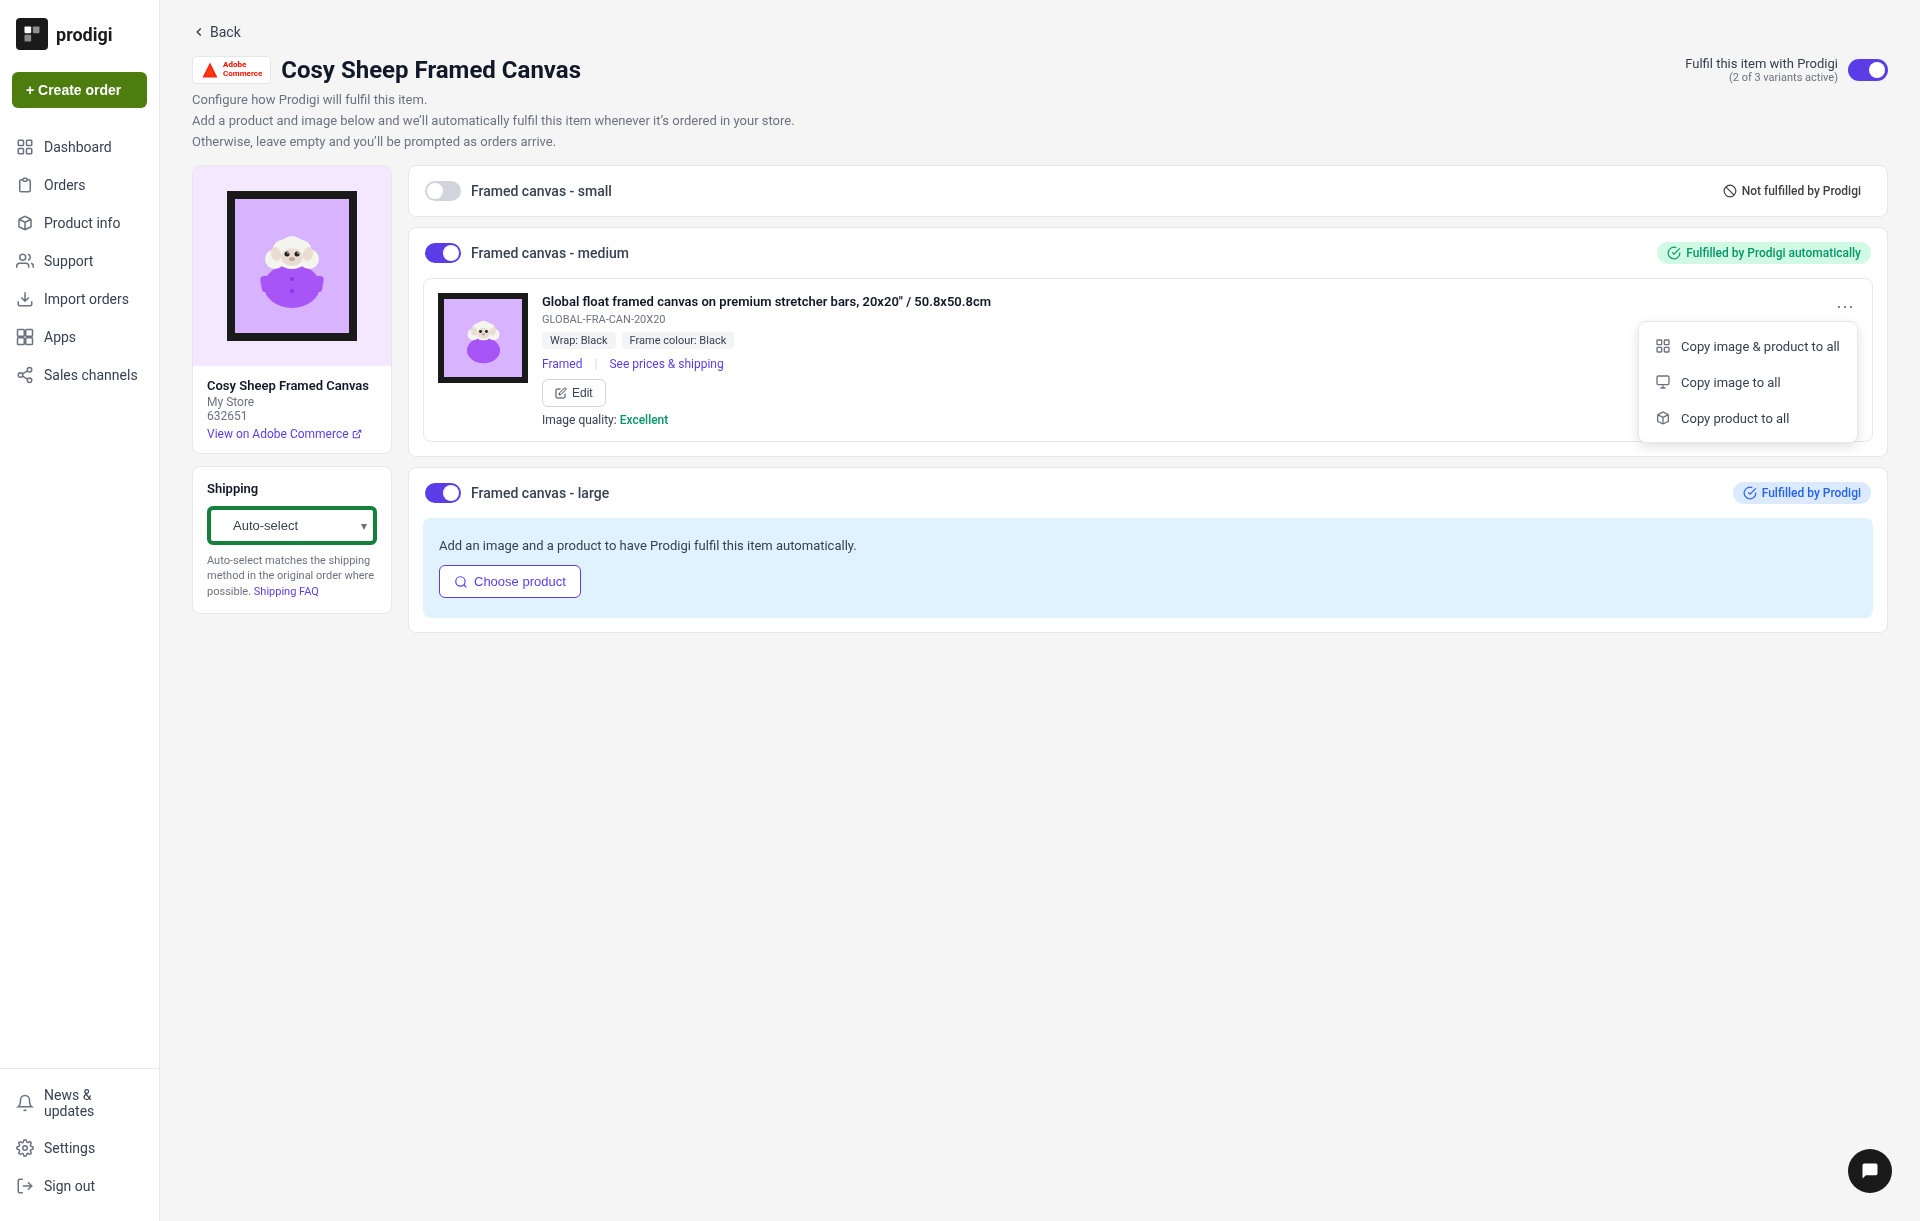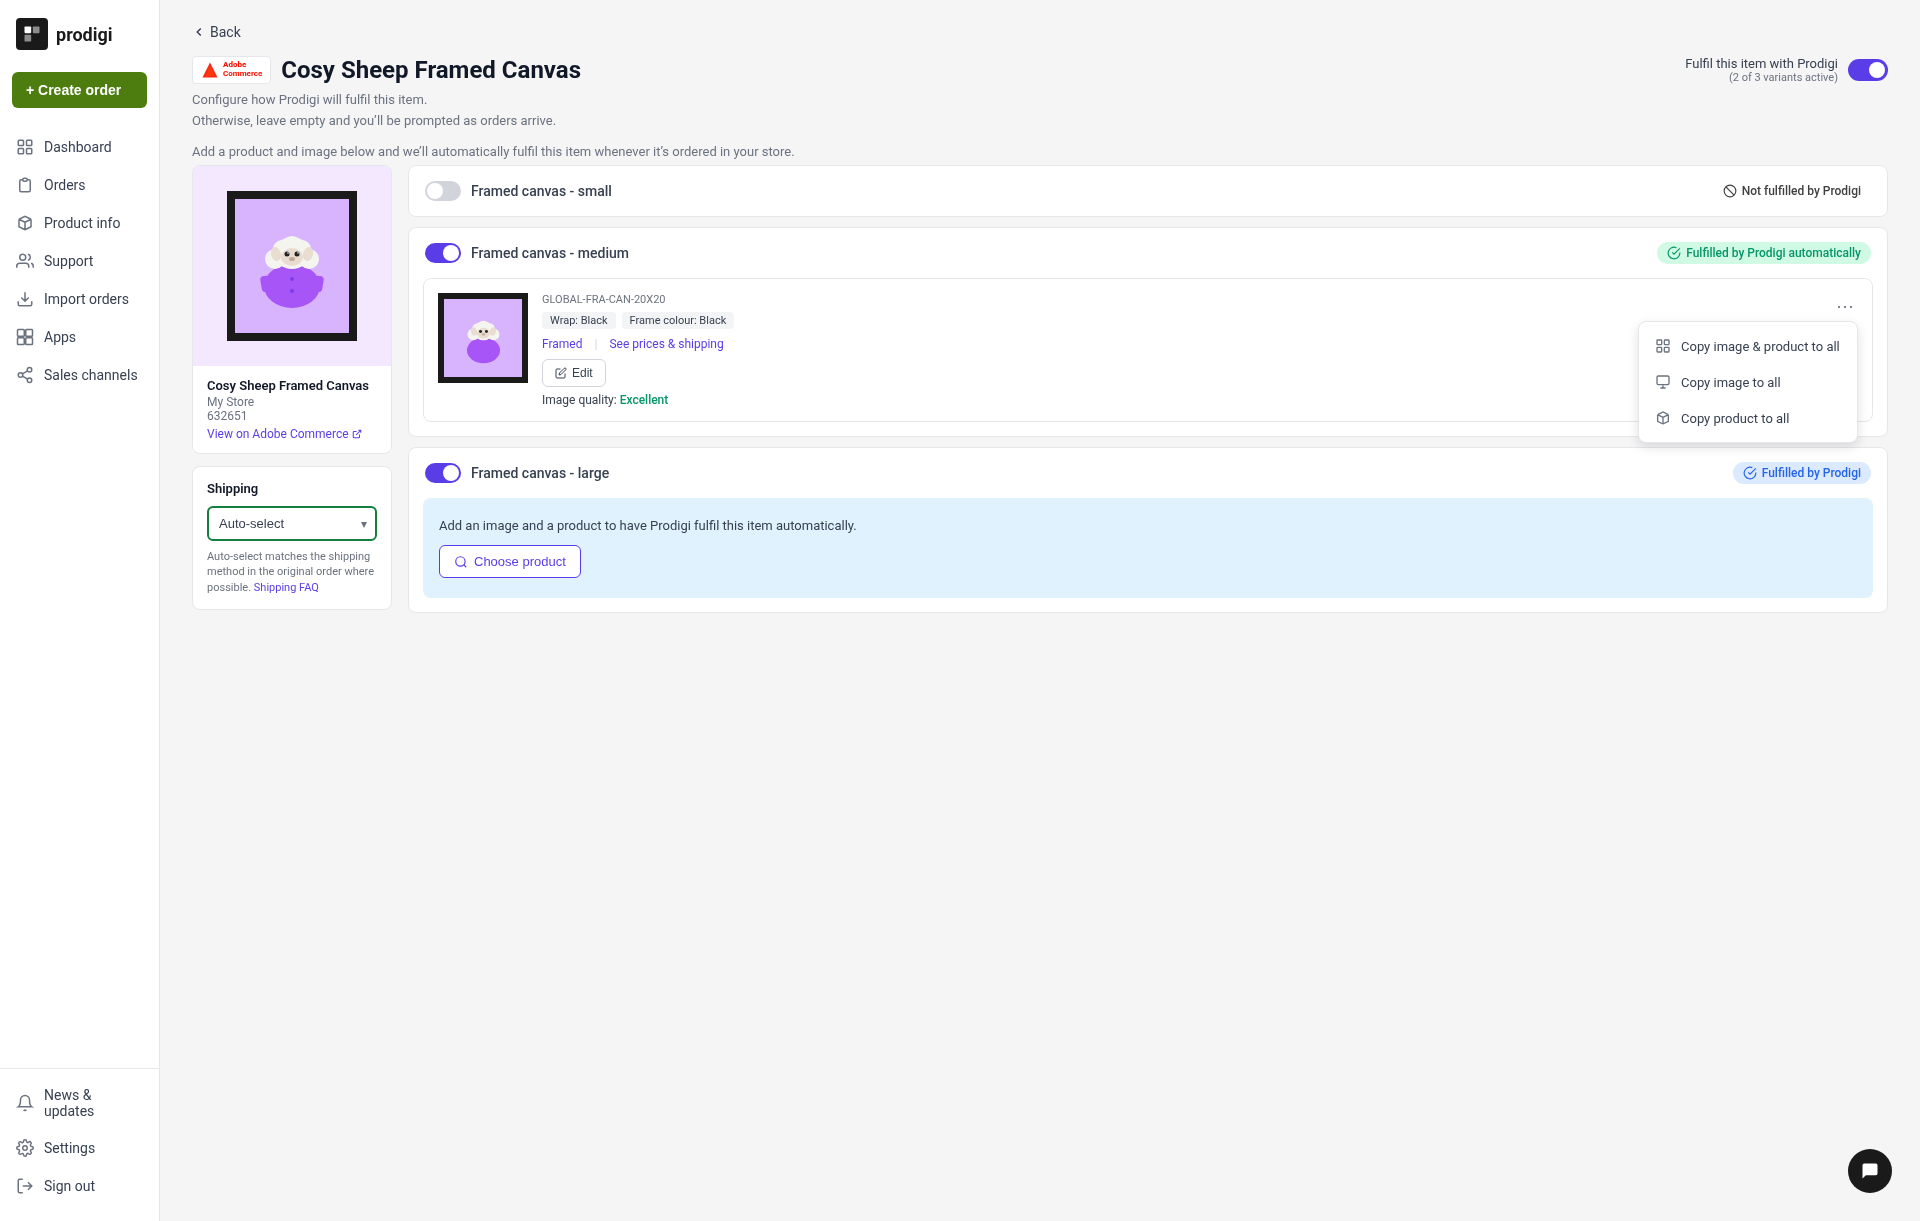--- a/index.html
+++ b/index.html
@@ -172,22 +172,22 @@
     
     .shipping-card {
       background: white;
       border-radius: 8px;
       border: 1px solid #e5e7eb;
       padding: 14px;
     }
     .shipping-title { font-size: 13px; font-weight: 600; color: #111827; margin-bottom: 10px; }
     .shipping-select {
       width: 100%;
-      padding: 8px 10px;
-      border: 2px solid #15803d;
+      padding: 8px 22px;
+      border: 4px solid #15803d;
       border-radius: 6px;
       font-size: 13px;
       color: #374151;
       background: white;
       appearance: none;
       cursor: pointer;
     }
     .select-wrapper { position: relative; }
     .select-wrapper::after {
       content: '▾';
@@ -519,22 +519,22 @@
         <div style="font-size:11px;color:#6b7280;text-align:right">(2 of 3 variants active)</div>
       </div>
       <div class="toggle-switch">
         <div class="toggle-track"></div>
         <div class="toggle-thumb"></div>
       </div>
     </div>
   </div>
 
   <p class="page-description">Configure how Prodigi will fulfil this item.</p>
+  <p class="page-description">Add a product and image below and we’ll automatically fulfil this item whenever it’s ordered in your store.</p>
   <p class="page-description" style="margin-bottom:16px">Otherwise, leave empty and you’ll be prompted as orders arrive.</p>
-  <p class="page-description">Add a product and image below and we’ll automatically fulfil this item whenever it’s ordered in your store.</p>
 
   <div class="content-layout">
 
     <div class="left-panel">
 
       <div class="product-card">
         <div class="product-image-container">
           <div class="product-image-frame">
             <div class="product-image-inner">
 
@@ -653,20 +653,21 @@
                 <ellipse cx="45" cy="46" rx="11" ry="9" fill="#e8ddd0"></ellipse>
                 <circle cx="40" cy="43" r="2.5" fill="#222"></circle>
                 <circle cx="50" cy="43" r="2.5" fill="#222"></circle>
                 <ellipse cx="45" cy="48" rx="3" ry="2" fill="#c4a99a"></ellipse>
                 <ellipse cx="29" cy="43" rx="5" ry="7" fill="#e8ddd0" transform="rotate(-15 29 43)"></ellipse>
                 <ellipse cx="61" cy="43" rx="5" ry="7" fill="#e8ddd0" transform="rotate(15 61 43)"></ellipse>
               </svg>
             </div>
           </div>
           <div class="product-details">
+            <div class="product-detail-title">Global float framed canvas on premium stretcher bars, 20x20" / 50.8x50.8cm</div>
             <div class="product-sku">GLOBAL-FRA-CAN-20X20</div>
             <div class="product-tags">
               <span class="product-tag">Wrap: Black</span>
               <span class="product-tag">Frame colour: Black</span>
             </div>
             <div class="product-actions">
               <a class="action-link">Framed</a>
               <span class="action-divider">|</span>
               <a class="action-link">See prices &amp; shipping</a>
             </div>

